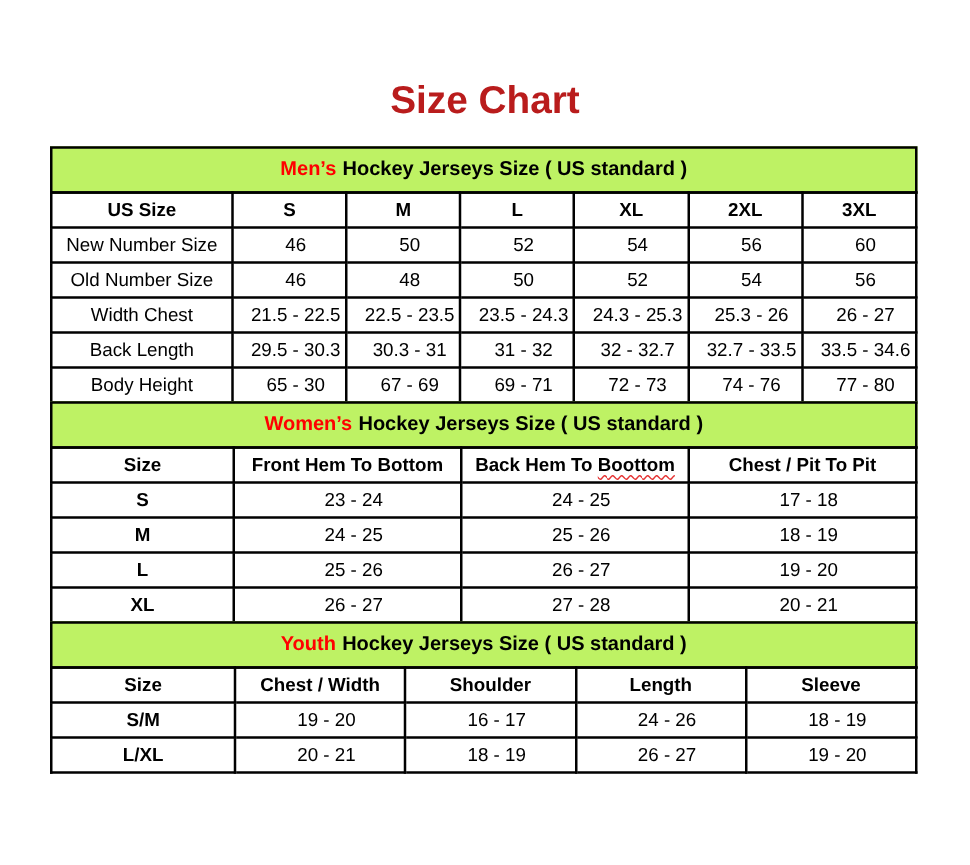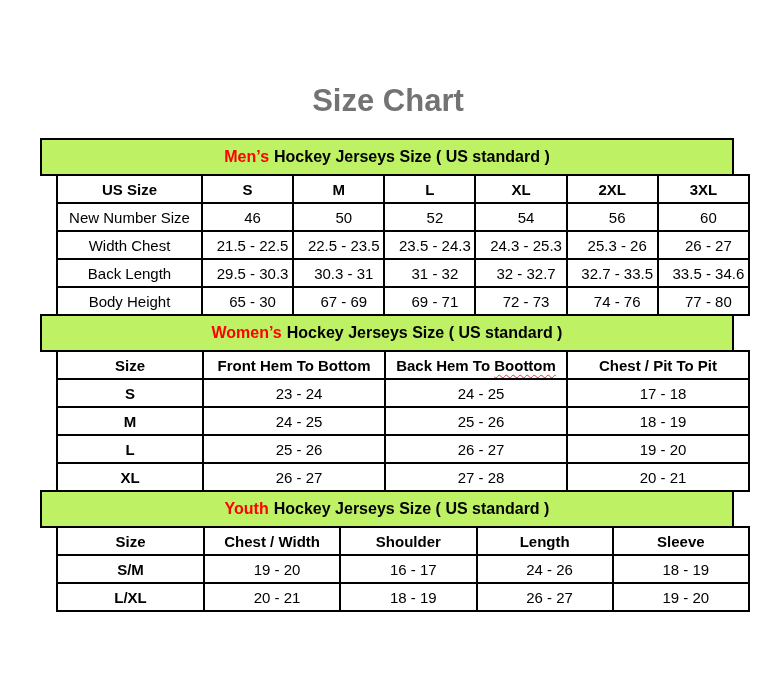--- a/index.html
+++ b/index.html
@@ -9,23 +9,22 @@
     font-family: "Liberation Sans", "DejaVu Sans", sans-serif;
     color: #000000;
     overflow: hidden;
   }
   .page-title {
     padding-top: 62px;
     width: 776px;
     text-align: center;
     font-size: 31px;
     font-weight: 700;
-    color: #737373;
+    color: #b91c1c;
     letter-spacing: 0px;
-    margin-top: 21px;
   }
   .sheet {
     margin: 19px 0 0 40px;
     width: 694px;
   }
   .band {
     background: #bef264;
     border: 2px solid #000;
     height: 38px;
     display: flex;
@@ -34,21 +33,20 @@
     font-size: 16px;
     font-weight: 700;
     gap: 5px;
   }
   .band .accent { color: #FF0000; }
   .band + table, .size-table + .band { margin-top: -2px; }
   table.size-table {
     width: 100%;
     border-collapse: collapse;
     table-layout: fixed;
-    margin-left: 16px;
   }
   .size-table th, .size-table td {
     border: 2px solid #000;
     height: 28px;
     text-align: center;
     vertical-align: middle;
     font-size: 15px;
     padding: 0 2px;
     overflow: hidden;
     white-space: nowrap;
@@ -96,20 +94,29 @@
         <tr>
           <th>New Number Size</th>
           <td>46</td>
           <td>50</td>
           <td>52</td>
           <td>54</td>
           <td>56</td>
           <td>60</td>
         </tr>
         <tr>
+          <th>Old Number Size</th>
+          <td>46</td>
+          <td>48</td>
+          <td>50</td>
+          <td>52</td>
+          <td>54</td>
+          <td>56</td>
+        </tr>
+        <tr>
           <th>Width Chest</th>
           <td>21.5 - 22.5</td>
           <td>22.5 - 23.5</td>
           <td>23.5 - 24.3</td>
           <td>24.3 - 25.3</td>
           <td>25.3 - 26</td>
           <td>26 - 27</td>
         </tr>
         <tr>
           <th>Back Length</th>

